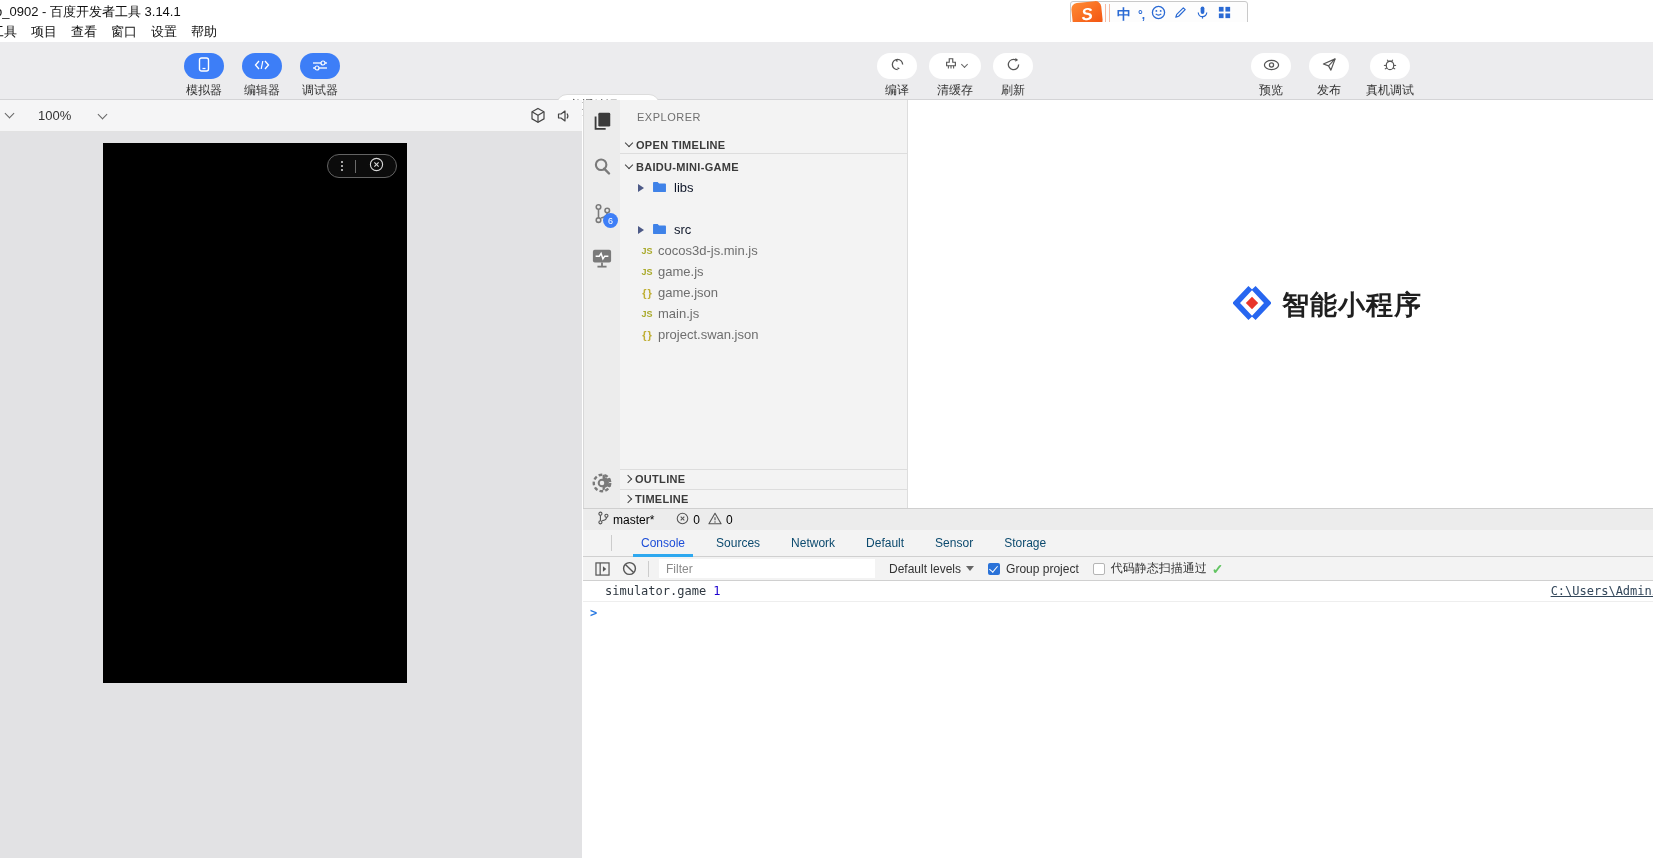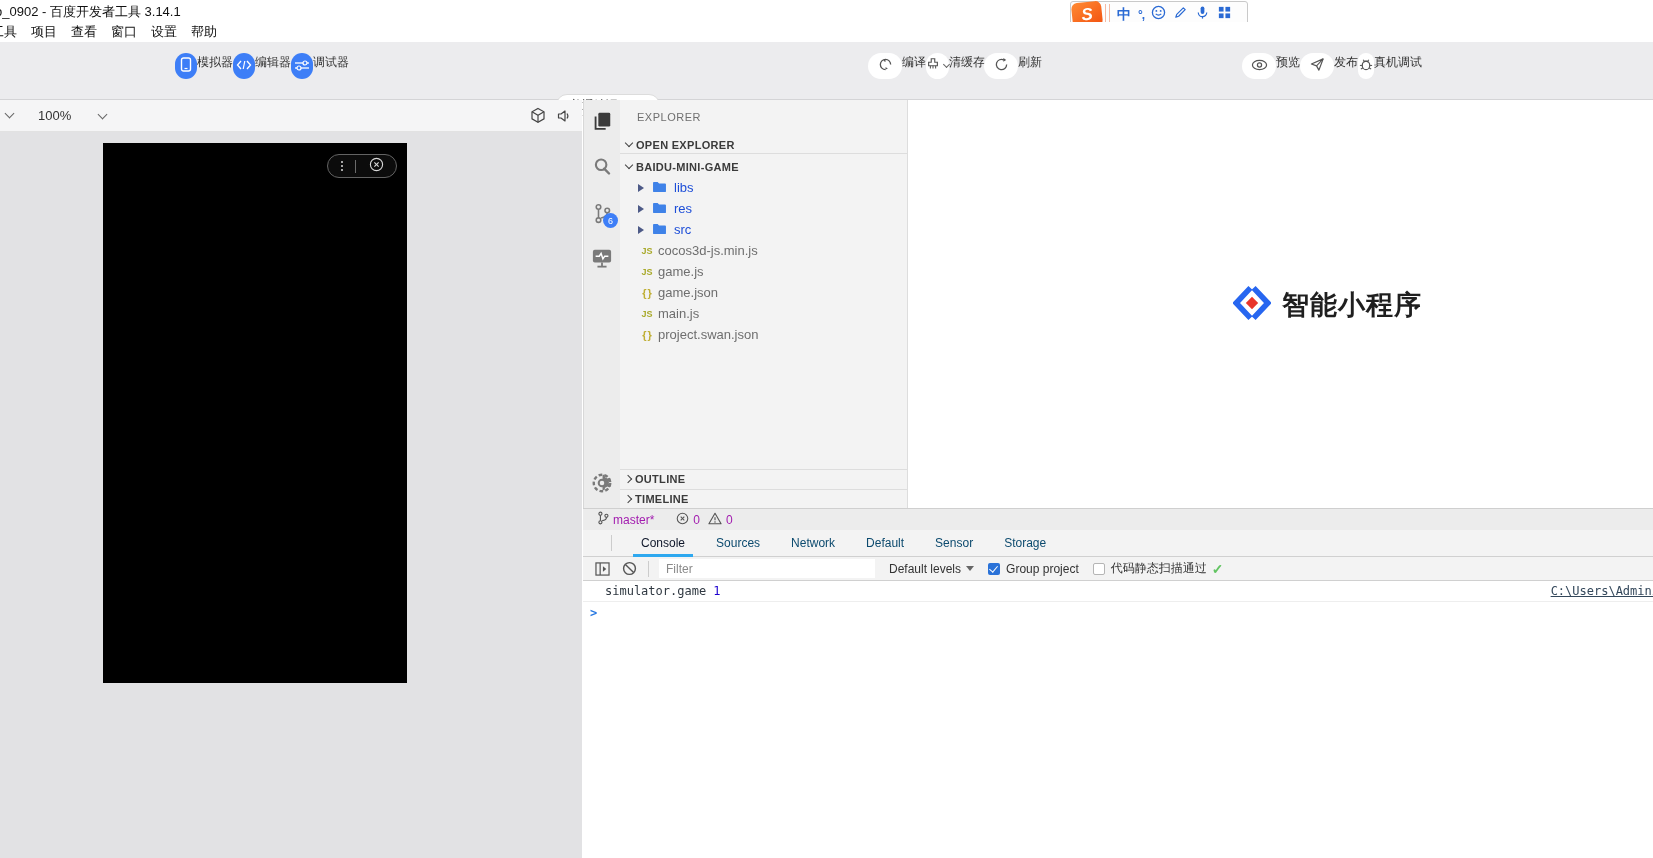--- a/index.html
+++ b/index.html
@@ -23,21 +23,21 @@
   
   .menubar { position:absolute; left:0; top:22px; width:1653px; height:20px; background:#fff;
     display:flex; align-items:center; gap:14px; padding-left:0; overflow:hidden; }
   .menu-item { font-size:13px; color:#111; white-space:nowrap; }
   .menu-item:first-child { margin-left:-9px; }
 
   
   .toolbar { position:absolute; left:0; top:42px; width:1653px; height:58px; background:#ececee;
     border-bottom:1px solid #d4d4d6; }
   .tb-group { position:absolute; top:0; display:flex; }
-  .tb-btn { display:flex; align-items:center; width:58px; }
+  .tb-btn { display:flex; flex-direction:column; align-items:center; width:58px; }
   .tb-pill { width:40px; height:26px; border-radius:13px; margin-top:11px;
     display:flex; align-items:center; justify-content:center; }
   .tb-pill.blue { background:#3d7ef7; color:#fff; }
   .tb-pill.white { background:#fff; color:#555; }
   .tb-label { font-size:12px; color:#333; margin-top:3px; white-space:nowrap; }
   .compile-select { position:absolute; left:556px; top:52px; width:104px; height:22px; background:#fff;
     border:1px solid #dcdcdc; border-radius:12px; display:flex; align-items:center;
     padding:0 10px 0 13px; justify-content:space-between; }
   .compile-select span { font-size:12px; color:#333; }
   .chev { width:7px; height:7px; border-right:1.5px solid #666; border-bottom:1.5px solid #666;
@@ -73,46 +73,46 @@
     gap:4px; padding-left:6px; }
   .sb-section .lbl { font-size:11px; font-weight:bold; color:#3b3b3b; letter-spacing:.3px; }
   .tw-down { width:6px; height:6px; border-right:1.3px solid #424242; border-bottom:1.3px solid #424242;
     transform:rotate(45deg); margin-top:-3px; }
   .tw-right { width:6px; height:6px; border-right:1.3px solid #424242; border-bottom:1.3px solid #424242;
     transform:rotate(-45deg); margin-left:-1px; }
   .tree-row { position:absolute; left:0; width:288px; height:21px; display:flex; align-items:center; }
   .tree-row .arrow { width:0; height:0; border-left:6px solid #4d5a87; border-top:4px solid transparent;
     border-bottom:4px solid transparent; margin-left:18px; }
   .tree-row .folder { margin-left:8px; }
-  .tree-row .fname { font-size:13px; color:#1d4ed8; margin-left:7px; }
+  .tree-row .fname { font-size:13px; color:#0f172a; margin-left:7px; }
   .file-row { position:absolute; left:0; width:288px; height:21px; display:flex; align-items:center; }
   .fico { width:20px; margin-left:17px; text-align:center; font-weight:bold; }
   .fico.js { color:#a8a929; font-size:9px; letter-spacing:0; }
   .fico.json { color:#bfae33; font-size:11px; }
   .file-row .fname { font-size:13px; color:#6e6e6e; margin-left:1px; }
   .sb-bottom { border-top:1px solid #ddd; }
 
   
   .statusbar { position:absolute; left:583px; top:508px; width:1070px; height:22px; background:#ececec;
-    border-top:1px solid #cfcfcf; display:flex; align-items:center; font-size:12px; color:#a21caf; }
+    border-top:1px solid #cfcfcf; display:flex; align-items:center; font-size:12px; color:#000000; }
   .statusbar .seg { display:flex; align-items:center; gap:4px; }
 
   
   .editor { position:absolute; left:908px; top:100px; width:745px; height:408px; background:#fff; }
   .brand { position:absolute; left:325px; top:184px; display:flex; align-items:center; gap:11px; }
   .brand-text { font-size:27px; font-weight:600; color:#1f1f1f; letter-spacing:1px; }
 
   
   .devtools { position:absolute; left:583px; top:530px; width:1070px; height:328px; background:#fff; }
   .dt-tabs { position:absolute; left:0; top:0; width:1070px; height:27px; background:#f3f3f3;
     border-bottom:1px solid #d0d0d0; display:flex; align-items:center; }
   .dt-tabsep { width:1px; height:16px; background:#ccc; margin-left:28px; }
   .dt-tab { font-size:12px; color:#0c4a6e; padding:0 2px; height:27px; line-height:26px; margin-left:27px;
     position:relative; white-space:nowrap; }
-  .dt-tab.active { color:#0f172a; }
+  .dt-tab.active { color:#1d4ed8; }
   .dt-tab.active::after { content:""; position:absolute; left:-6px; right:-6px; bottom:0; height:3px; background:#2ea8ef; }
   .dt-filterbar { position:absolute; left:0; top:27px; width:1070px; height:24px; background:#f3f3f3;
     border-bottom:1px solid #d0d0d0; display:flex; align-items:center; }
   .dt-ico { margin-left:12px; display:flex; align-items:center; }
   .dt-vsep { width:1px; height:16px; background:#ccc; margin-left:11px; }
   .dt-filter { margin-left:10px; width:216px; height:19px; border:none; background:#fff; font-size:12px;
     color:#333; padding:0 7px; outline:none; }
   .dt-filter::placeholder { color:#8a8a8a; }
   .dt-levels { margin-left:14px; display:flex; align-items:center; gap:5px; font-size:12px; color:#333; }
   .dt-levels .tri { width:0; height:0; border-left:4px solid transparent; border-right:4px solid transparent;
@@ -394,46 +394,37 @@
           <circle cx="12" cy="12" r="3.6" fill="#ececec" stroke="#7a7a7a" stroke-width="2.2"></circle>
         </svg>
     </span>
   </div>
 
   <div class="sidebar">
     <span class="sb-header">EXPLORER</span>
 
     <div class="sb-section" style="top:36px;">
       <span class="tw-down"></span>
-      <span class="lbl">OPEN EXPLORER</span>
+      <span class="lbl">OPEN TIMELINE</span>
     </div>
     <div style="position:absolute; left:0; top:53px; width:288px; border-top:1px solid #ddd;"></div>
 
     <div class="sb-section" style="top:58px;">
       <span class="tw-down"></span>
       <span class="lbl">BAIDU-MINI-GAME</span>
     </div>
 
     <div class="tree-row" style="top:77px;">
       <span class="arrow"></span>
       <span class="folder">
         <svg width="15" height="12" viewBox="0 0 16 13">
             <path d="M1 2 Q1 1 2 1 L6 1 L7.5 2.8 L14 2.8 Q15 2.8 15 3.8 L15 11 Q15 12 14 12 L2 12 Q1 12 1 11 Z" fill="#3f82e8"></path>
           </svg>
       </span>
       <span class="fname">libs</span>
-    </div>
-    <div class="tree-row" style="top:98px;">
-      <span class="arrow"></span>
-      <span class="folder">
-        <svg width="15" height="12" viewBox="0 0 16 13">
-            <path d="M1 2 Q1 1 2 1 L6 1 L7.5 2.8 L14 2.8 Q15 2.8 15 3.8 L15 11 Q15 12 14 12 L2 12 Q1 12 1 11 Z" fill="#3f82e8"></path>
-          </svg>
-      </span>
-      <span class="fname">res</span>
     </div>
     <div class="tree-row" style="top:119px;">
       <span class="arrow"></span>
       <span class="folder">
         <svg width="15" height="12" viewBox="0 0 16 13">
             <path d="M1 2 Q1 1 2 1 L6 1 L7.5 2.8 L14 2.8 Q15 2.8 15 3.8 L15 11 Q15 12 14 12 L2 12 Q1 12 1 11 Z" fill="#3f82e8"></path>
           </svg>
       </span>
       <span class="fname">src</span>
     </div>

